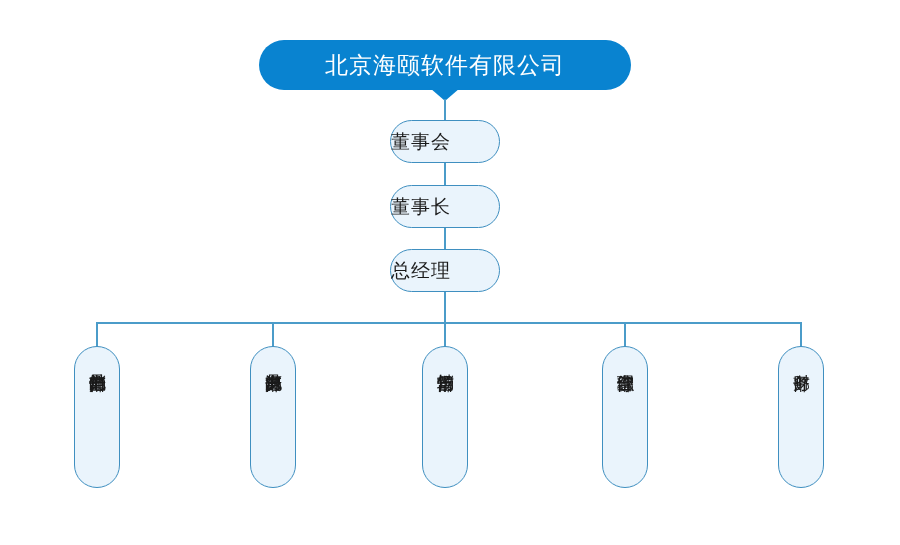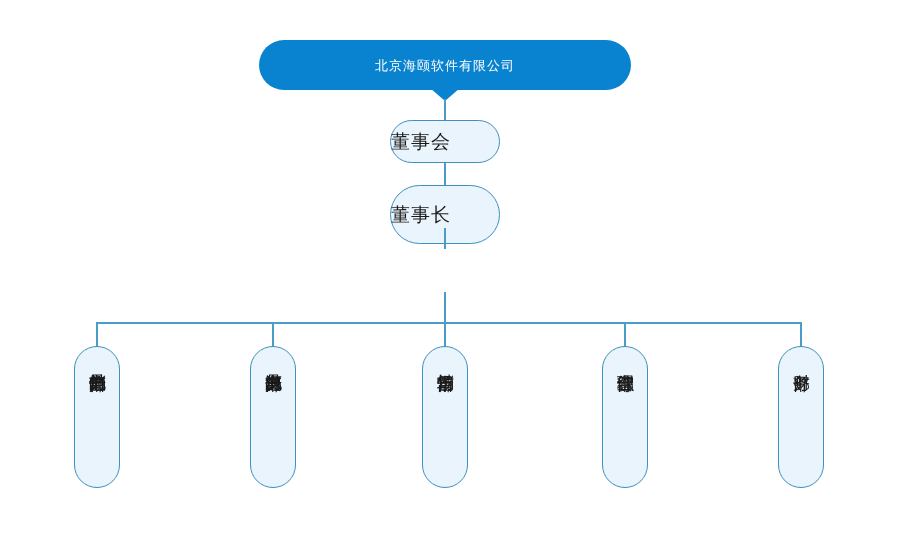--- a/index.html
+++ b/index.html
@@ -39,21 +39,21 @@
     width: 372px;
     height: 50px;
     background: #0983d0;
     border-radius: 25px;
     display: flex;
     align-items: center;
     justify-content: center;
   }
   .root-label {
     color: #ffffff;
-    font-size: 13px;
+    font-size: 23px;
     letter-spacing: 1px;
     line-height: 1;
     font-family: "DejaVu Sans", "Liberation Sans", sans-serif;
   }
   
   .root-notch {
     position: absolute;
     left: 430px;
     top: 88px;
     width: 0;
@@ -115,26 +115,29 @@
   <div class="root-notch"></div>
 
   <div class="connector-v" style="left:444px; top:99px; height:22px;"></div>
 
   <div class="pill-node" style="left:390px; top:120px; width:110px; height:43px;">
     <span class="pill-label">董事会</span>
   </div>
 
   <div class="connector-v" style="left:444px; top:163px; height:22px;"></div>
 
-  <div class="pill-node" style="left:390px; top:185px; width:110px; height:59px;">
+  <div class="pill-node" style="left:390px; top:185px; width:110px; height:43px;">
     <span class="pill-label">董事长</span>
   </div>
 
   <div class="connector-v" style="left:444px; top:228px; height:21px;"></div>
 
+  <div class="pill-node" style="left:390px; top:249px; width:110px; height:43px;">
+    <span class="pill-label">总经理</span>
+  </div>
 
   <div class="connector-v" style="left:444px; top:292px; height:31px;"></div>
 
   <div class="connector-h" style="left:97px; top:322px; width:705px;"></div>
 
   <div class="connector-v" style="left:96px; top:322px; height:27px;"></div>
   <div class="connector-v" style="left:272px; top:322px; height:27px;"></div>
   <div class="connector-v" style="left:444px; top:322px; height:27px;"></div>
   <div class="connector-v" style="left:624px; top:322px; height:27px;"></div>
   <div class="connector-v" style="left:800px; top:322px; height:27px;"></div>

